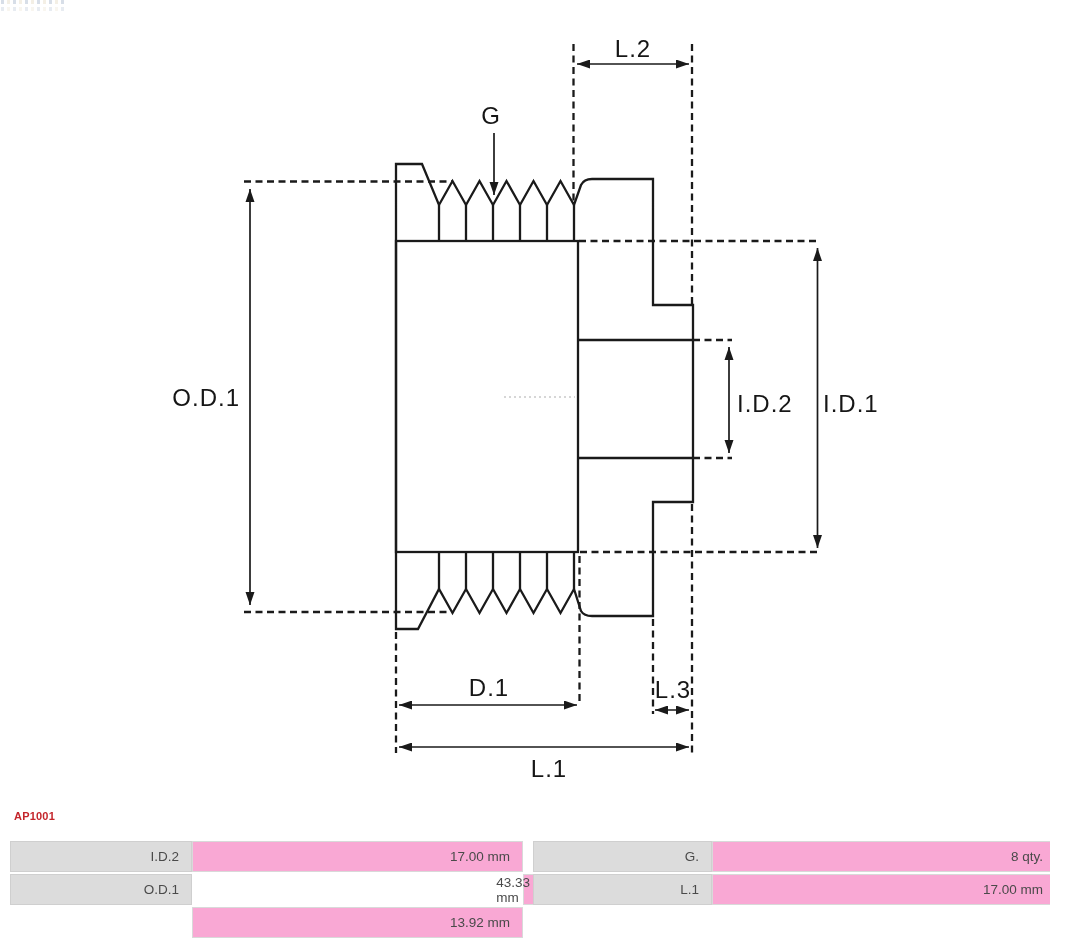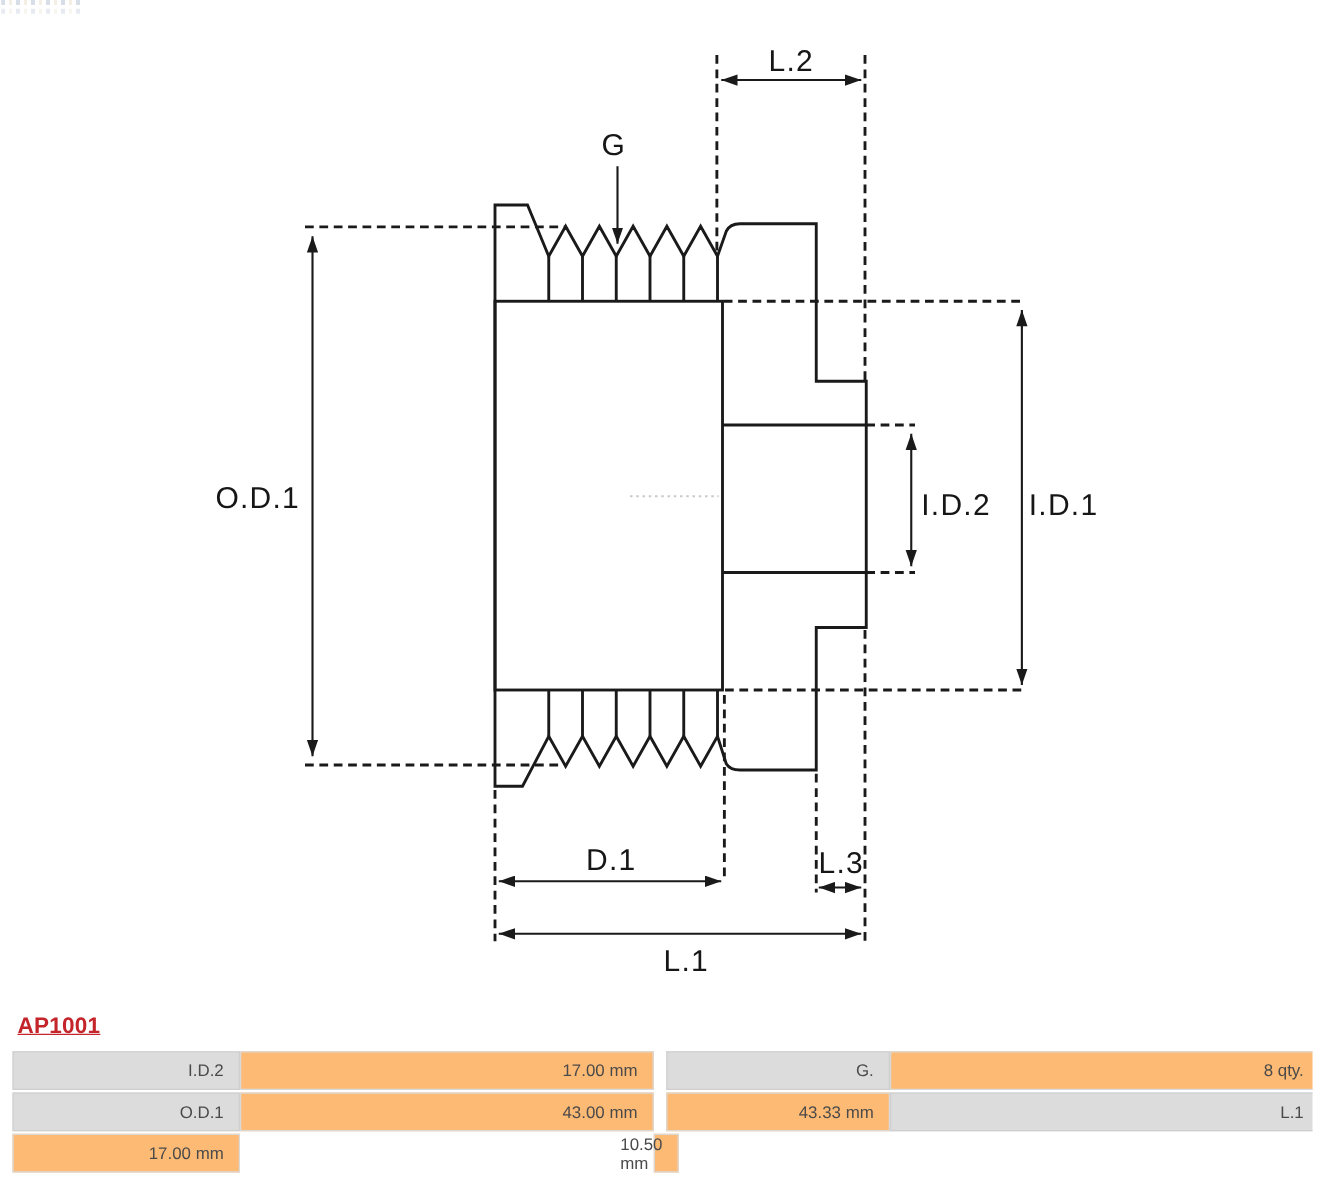--- a/index.html
+++ b/index.html
@@ -10,38 +10,37 @@
   
   .artifact{position:absolute;left:1px;top:0;width:64px;height:4px;opacity:.5;
     background:repeating-linear-gradient(90deg,rgba(110,135,170,.55) 0 3px,rgba(255,255,255,0) 3px 6px,rgba(205,185,140,.45) 6px 9px,rgba(255,255,255,0) 9px 12px);}
   .artifact.row2{top:7px;opacity:.3;}
 
   svg text{font-family:"Liberation Sans", sans-serif;fill:#161616;}
   .dimlabel{font-size:24px;letter-spacing:1px;}
 
   .part-number{
     position:absolute;left:14px;top:810px;
-    color:#c4252b;font-size:18px;font-weight:700;letter-spacing:.2px;
+    color:#c4252b;font-size:11px;font-weight:700;letter-spacing:.2px;
     cursor:pointer;
-    text-decoration:underline;
   }
   .spec-table{
     position:absolute;left:10px;top:841px;width:1046px;
     display:grid;
     grid-template-columns:182px 331px 10px 179px 344px;
     grid-auto-rows:31px;
     row-gap:2px;
     font-size:13.5px;color:#4a4a4a;
   }
   .cell{
     display:flex;align-items:center;justify-content:flex-end;
     padding:0 12px 0 6px;box-sizing:border-box;
   }
   .cell.label{background:#dcdcdc;border:1px solid #cfcfcf;}
-  .cell.value{background:#fdba74;border:1px solid #d9d9d9;}
+  .cell.value{background:#f9a8d4;border:1px solid #d9d9d9;}
   .cell.spacer{background:transparent;border:none;padding:0;}
 </style>
 </head>
 <body>
 
 <div id="stage">
 
   <div class="artifact"></div>
   <div class="artifact row2"></div>
 
@@ -119,23 +118,22 @@
   
   <div class="spec-table">
 
     <div class="cell label">I.D.2</div>
     <div class="cell value">17.00 mm</div>
     <div class="cell spacer"></div>
     <div class="cell label">G.</div>
     <div class="cell value">8 qty.</div>
 
     <div class="cell label">O.D.1</div>
-    <div class="cell value">43.00 mm</div>
     <div class="cell spacer"></div>
     <div class="cell value">43.33 mm</div>
 
     <div class="cell label">L.1</div>
     <div class="cell value">17.00 mm</div>
     <div class="cell spacer"></div>
-    <div class="cell value">10.50 mm</div>
+    <div class="cell value">13.92 mm</div>
   </div>
 
 </div>
 
 </body></html>

